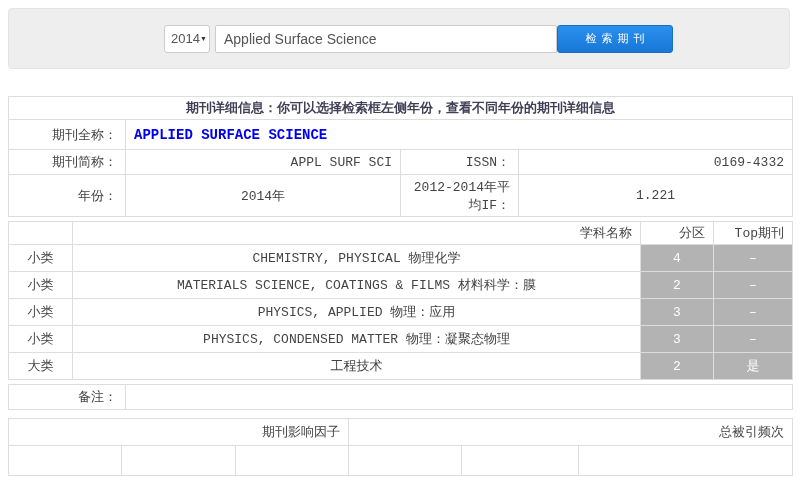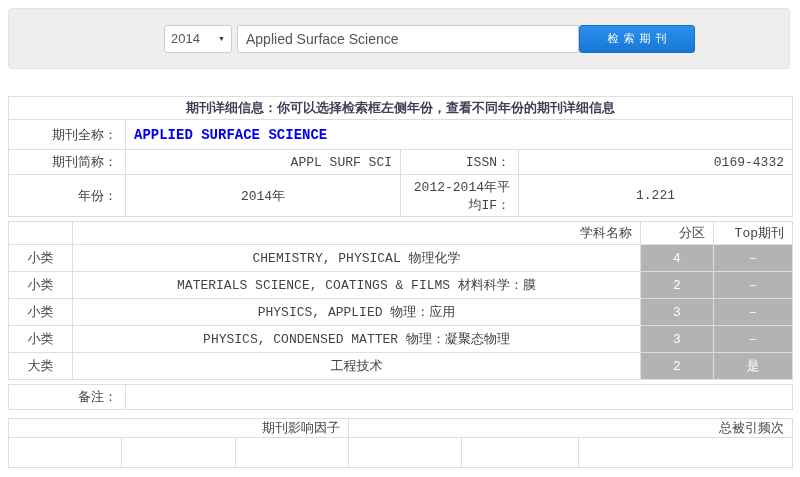--- a/index.html
+++ b/index.html
@@ -12,21 +12,21 @@
   .page{padding:8px;}
 
   
   .search-well{
     width:782px;height:61px;
     background:#eeeeee;border:1px solid #e3e3e3;border-radius:4px;
     display:flex;align-items:center;box-sizing:border-box;
     padding-left:155px;
   }
   .year-select{
-    width:68px;height:28px;box-sizing:border-box;
+    width:46px;height:28px;box-sizing:border-box;
     background:#ffffff;border:1px solid #cccccc;border-radius:3px;
     display:flex;align-items:center;justify-content:space-between;
     padding:0 6px;font-size:13px;color:#555555;cursor:pointer;flex:none;
   }
   .year-select .caret{font-size:7px;color:#333333;line-height:1;}
   .search-input{
     width:342px;height:28px;box-sizing:border-box;flex:none;
     border:1px solid #cccccc;border-radius:2px;margin-left:5px;
     padding:0 0 0 8px;font-size:14px;color:#555555;outline:none;
     font-family:"Liberation Sans","DejaVu Sans",sans-serif;
@@ -47,21 +47,21 @@
      text-align:center;box-sizing:border-box;}
   .t1{margin-top:27px;}
   .t2,.t3{margin-top:4px;}
   .t4{margin-top:8px;}
   .caption-cell{height:23px;font-weight:bold;color:#403f56;
         font-family:"Liberation Sans","DejaVu Sans",sans-serif;}
   .lbl{text-align:right;}
   .left{text-align:left;}
   .link{color:#0000ee;font-weight:bold;font-size:14px;cursor:pointer;text-decoration:none;}
   .h30{height:30px;} .h25{height:25px;text-align:right;} .h42{height:42px;}
-  .h23{height:23px;} .h27{height:27px;} .h19{height:19px;} .h24{height:24px;}
+  .h23{height:23px;} .h27{height:27px;} .h19{height:27px;} .h24{height:24px;}
   .bold{font-weight:normal;text-align:right;}
   .graycell{background:#b3b3b3;color:#ffffff;}
 </style>
 </head>
 <body>
 
 <div class="page">
 
   <div class="search-well">
     <div class="year-select">

